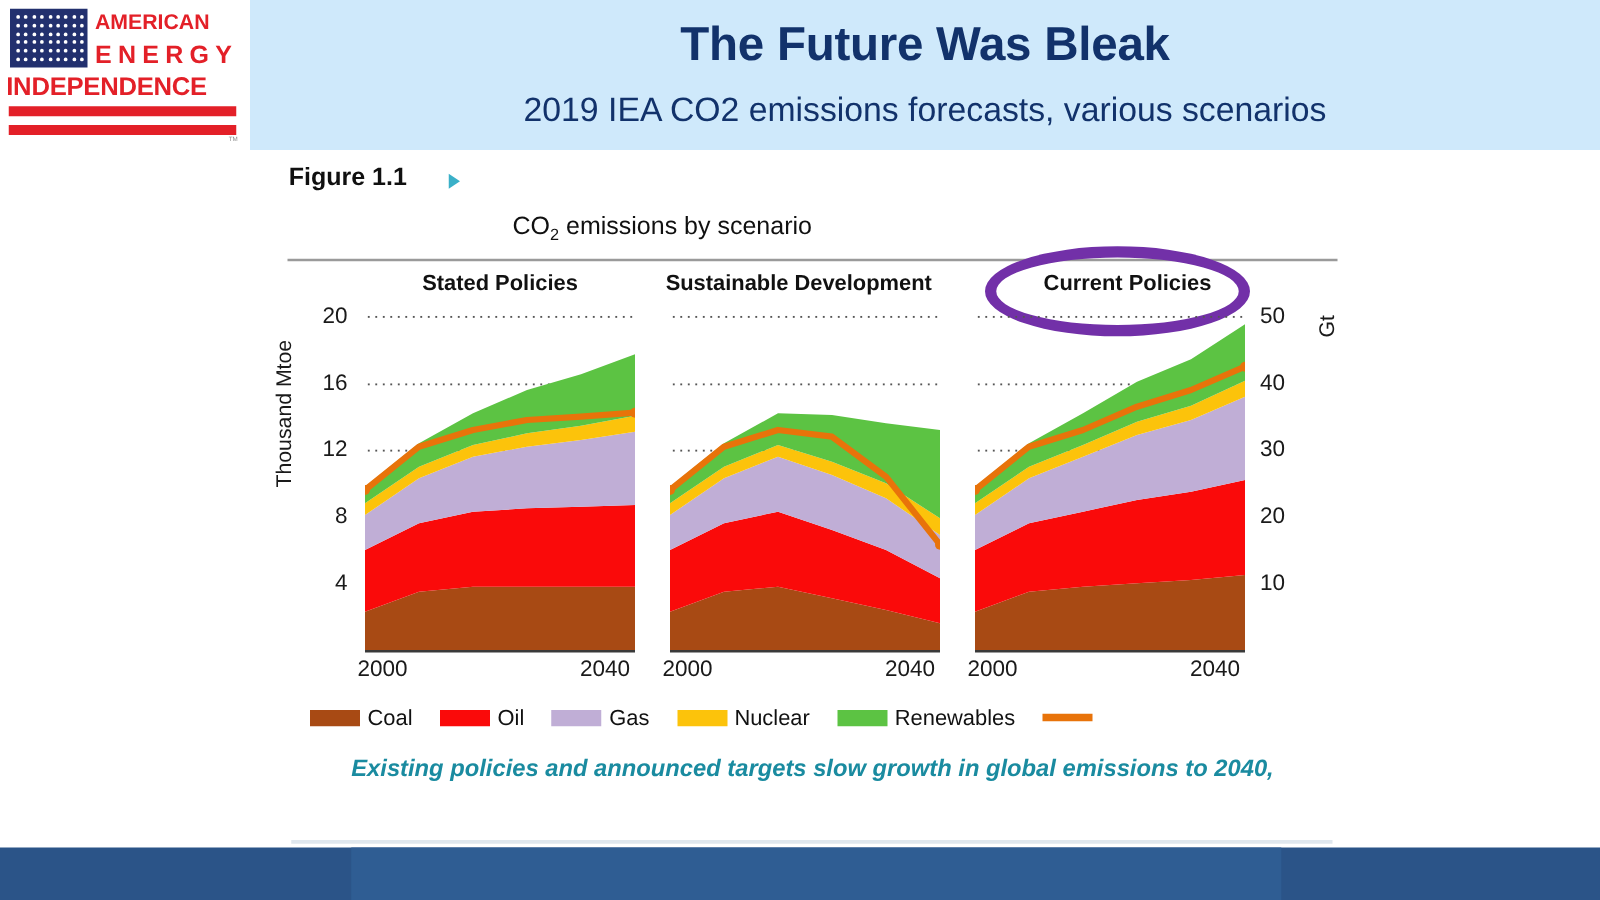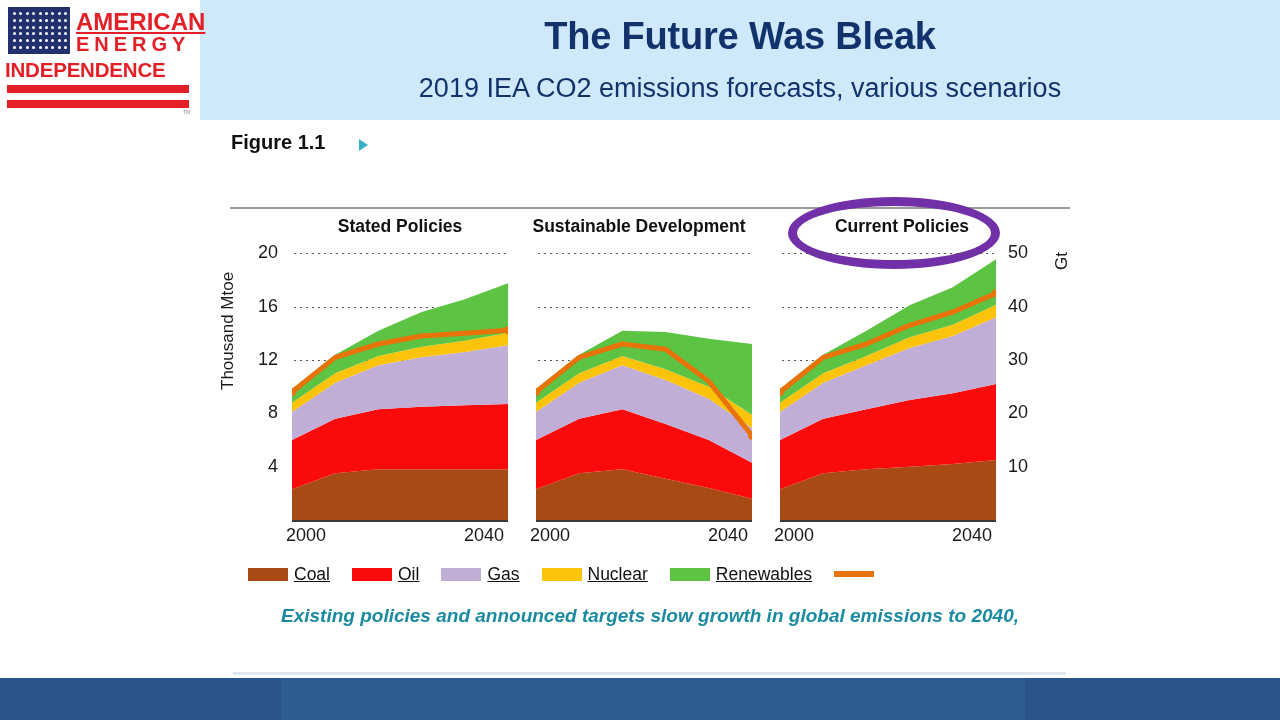--- a/index.html
+++ b/index.html
@@ -40,21 +40,21 @@
     position:absolute;left:8px;top:7px;width:62px;height:47px;
     background:#22306e;
   }
   .logo-flag .star{
     position:absolute;width:3px;height:3px;background:#fff;border-radius:50%;
   }
   .logo-word{
     position:absolute;color:#e32028;font-weight:bold;
     font-family:"Liberation Sans", sans-serif;
   }
-  .logo-american{left:76px;top:8px;font-size:24px;letter-spacing:0px;text-decoration:underline;}
+  .logo-american{left:76px;top:8px;font-size:17px;letter-spacing:0px;}
   .logo-energy{left:76px;top:33px;font-size:20px;letter-spacing:5px;}
   .logo-independence{left:5px;top:58px;font-size:20.5px;letter-spacing:-0.2px;}
   .logo-bar{position:absolute;left:7px;width:182px;height:8px;background:#e32028;}
   .logo-bar1{top:85px;}
   .logo-bar2{top:100px;}
   .logo-tm{position:absolute;left:183px;top:109px;font-size:5px;color:#888;}
 
   
   .fig-label{
     position:absolute;left:231px;top:131px;
@@ -131,21 +131,21 @@
   }
 
   
   .legend{
     position:absolute;left:248px;top:563px;width:820px;height:22px;
     display:flex;align-items:center;
   }
   .lg-item{display:flex;align-items:center;margin-right:22px;}
   .lg-swatch{width:40px;height:13px;margin-right:6px;}
   .lg-line{width:40px;height:6px;margin-right:6px;}
-  .lg-text{font-size:17.5px;color:#111;white-space:nowrap;text-decoration:underline;}
+  .lg-text{font-size:17.5px;color:#111;white-space:nowrap;}
   .lg-text sub{font-size:11px;}
 
   
   .note{
     position:absolute;left:230px;top:602px;width:840px;
     text-align:center;color:#1a8ba0;
     font-style:italic;font-weight:bold;font-size:19px;line-height:1.45;
   }
   .note-faint{
     position:absolute;left:233px;top:672px;width:833px;height:3px;
@@ -231,20 +231,21 @@
     <div class="logo-word logo-independence">INDEPENDENCE</div>
     <div class="logo-bar logo-bar1"></div>
     <div class="logo-bar logo-bar2"></div>
     <div class="logo-tm">TM</div>
   </div>
 
   <div class="fig-label">Figure 1.1</div>
   <div class="fig-tri"></div>
   <div class="fig-title">
     <br>
+    <span><span>CO</span><sub>2</sub><span> emissions by scenario</span></span>
   </div>
 
   <div class="chart">
     <div class="top-rule"></div>
 
     <div class="panel-title pt2">Sustainable Development</div>
     <div class="panel-title pt1">Stated Policies</div>
     <div class="panel-title pt3">Current Policies</div>
 
     <div class="ellipse"></div>

